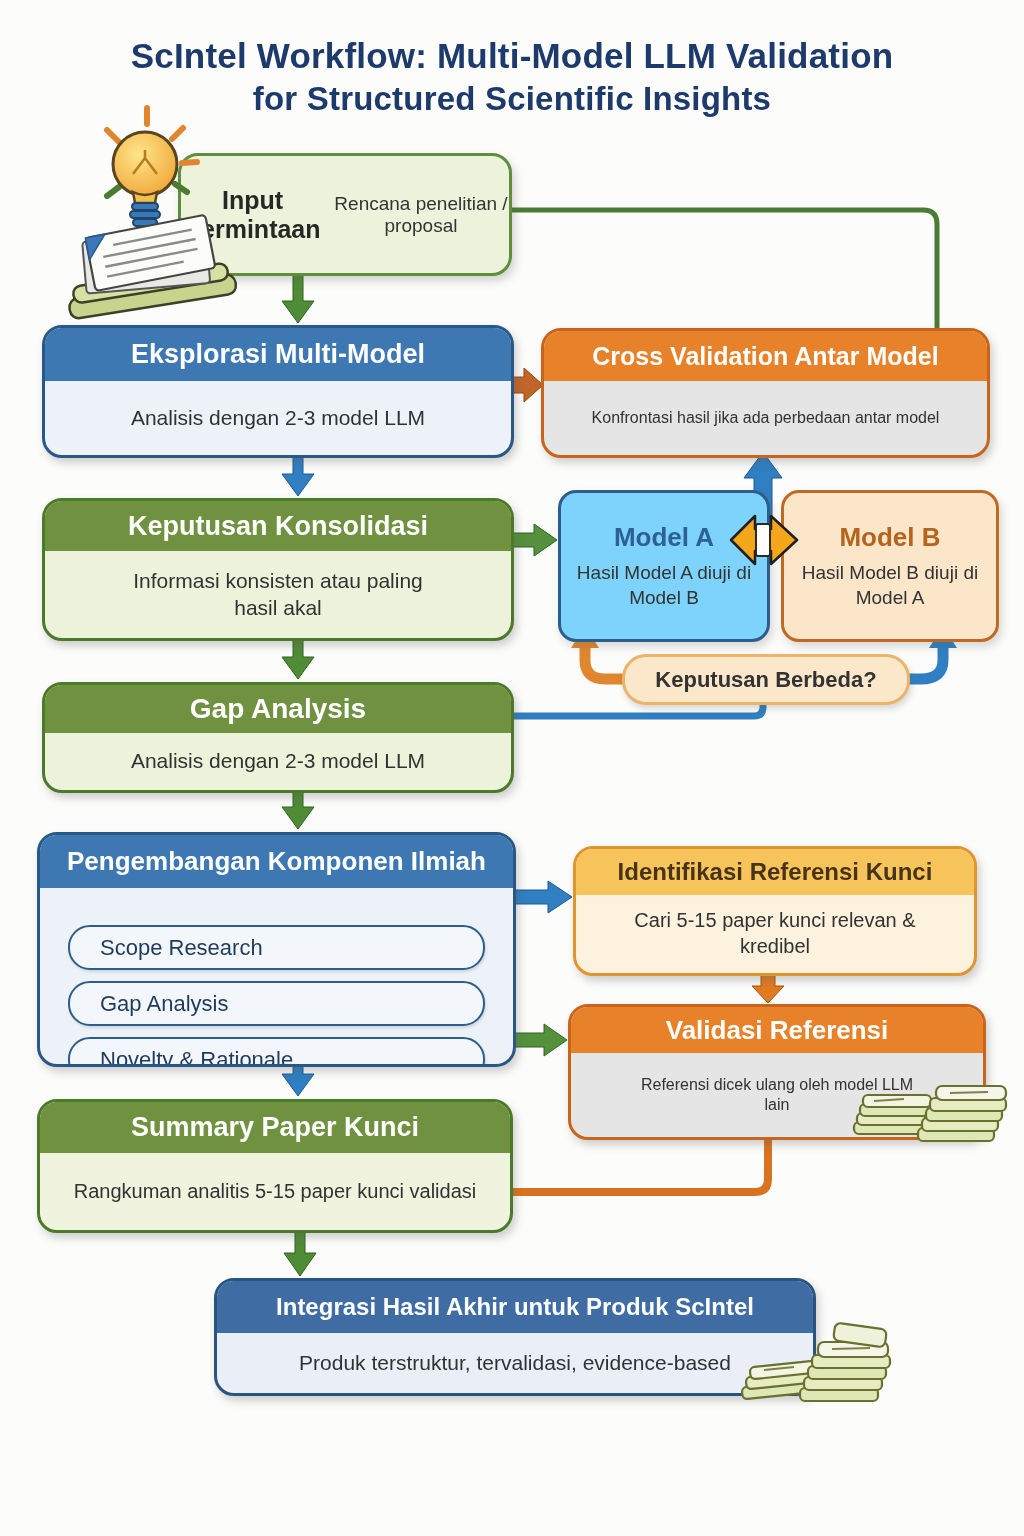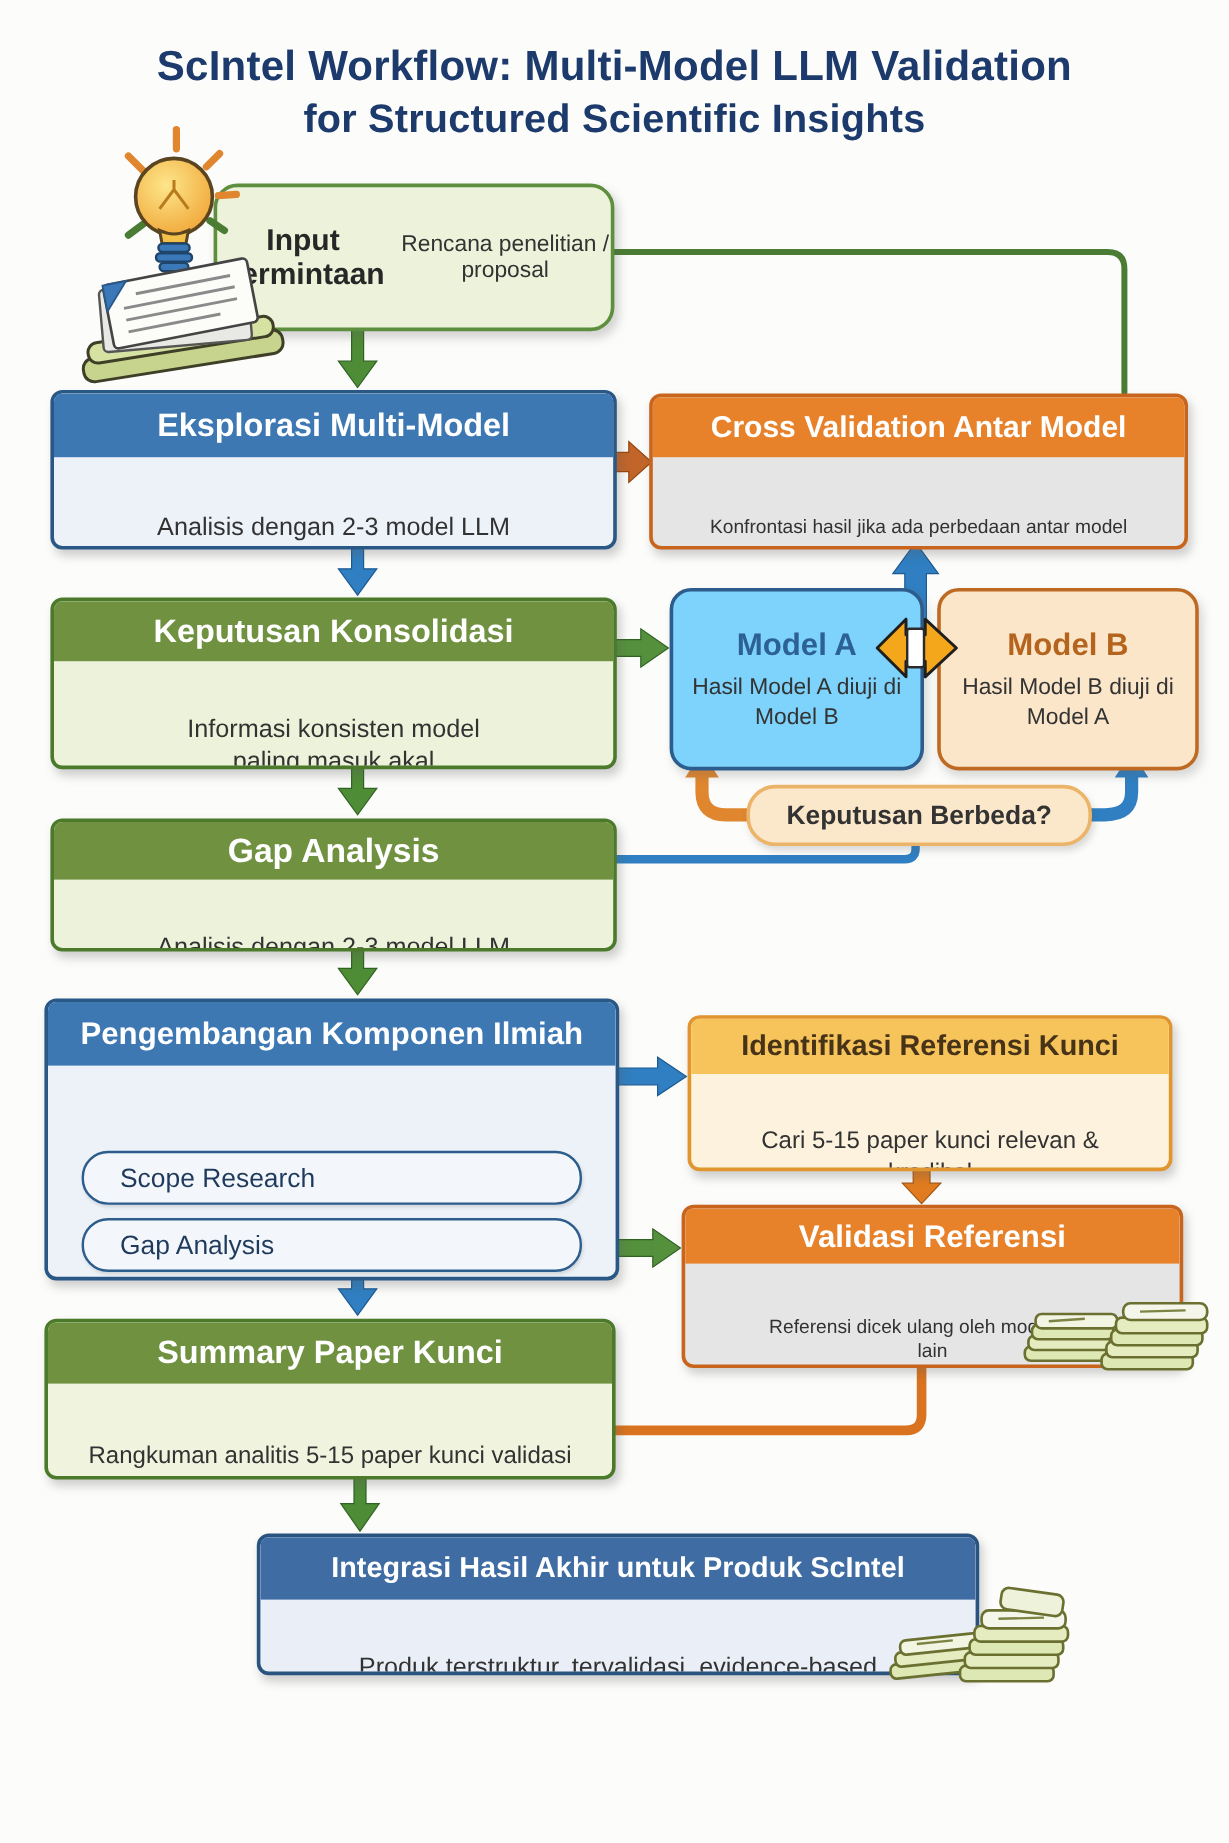--- a/index.html
+++ b/index.html
@@ -6,22 +6,22 @@
   body{width:1024px;height:1536px;background:#fcfcfb;position:relative;overflow:hidden;
        font-family:"Liberation Sans", sans-serif;}
   .stage{position:absolute;inset:0;width:1024px;height:1536px;}
   svg.layer{position:absolute;left:0;top:0;pointer-events:none;}
   .z1{z-index:1}.z3{z-index:3}
 
   .title-line{position:absolute;width:100%;text-align:center;font-weight:bold;color:#1c3a6b;letter-spacing:.2px;}
   .t1{top:36px;font-size:35px;}
   .t2{top:80px;font-size:33px;}
 
-  .box{position:absolute;border-radius:10px;border:3px solid #2a5886;overflow:hidden;
-       display:flex;flex-direction:column;box-shadow:3px 5px 8px rgba(90,90,90,.28);background:#edf2f9;z-index:2;gap:44px;}
+  .box{position:absolute;border-radius:20px;border:3px solid #2a5886;overflow:hidden;
+       display:flex;flex-direction:column;box-shadow:3px 5px 8px rgba(90,90,90,.28);background:#edf2f9;z-index:2;}
   .hdr{display:flex;align-items:center;justify-content:center;color:#fff;font-weight:bold;flex:0 0 auto;}
   .bdy{flex:1;display:flex;align-items:center;justify-content:center;text-align:center;
        color:#323232;line-height:1.28;padding:0 16px;}
   .blue  {border-color:#2a5886;background:#edf2f9}
   .blue  .hdr{background:#3d78b2}
   .blue2 {border-color:#2a5480;background:#e9eef7}
   .blue2 .hdr{background:#3e6ca3}
   .green {border-color:#4c7a2b;background:#edf2da}
   .green .hdr{background:#6f9140}
   .orange{border-color:#c8641c;background:#e5e5e5}
@@ -101,21 +101,21 @@
   </div>
 
   <div class="box orange" style="left:541px;top:328px;width:443px;height:124px">
     <div class="hdr" style="height:50px;font-size:25px">Cross Validation Antar Model</div>
     <div class="bdy" style="font-size:16px">Konfrontasi hasil jika ada perbedaan antar model</div>
   </div>
 
   <div class="box green" style="left:42px;top:498px;width:466px;height:137px">
     <div class="hdr" style="height:50px;font-size:27px">Keputusan Konsolidasi</div>
     <div class="bdy" style="font-size:21px">
-        <span style="max-width:300px">Informasi konsisten model paling masuk akal</span>
+        <span style="max-width:300px">Informasi konsisten atau paling hasil akal</span>
       </div>
   </div>
 
   <div class="card card-a" style="left:558px;top:490px;width:190px;height:138px">
     <div class="cttl">Model A</div>
     <div class="cbdy">Hasil Model A diuji di Model B</div>
   </div>
 
   <div class="card card-b" style="left:781px;top:490px;width:196px;height:138px">
     <div class="cttl">Model B</div>
@@ -124,21 +124,21 @@
 
   <div class="qpill" style="left:622px;top:654px;width:282px;height:45px">Keputusan Berbeda?</div>
 
   <div class="box green" style="left:42px;top:682px;width:466px;height:105px">
     <div class="hdr" style="height:48px;font-size:28px">Gap Analysis</div>
     <div class="bdy" style="font-size:21px">Analisis dengan 2-3 model LLM</div>
   </div>
 
   <div class="box blue" style="left:37px;top:832px;width:473px;height:229px">
     <div class="hdr" style="height:53px;font-size:26px">Pengembangan Komponen Ilmiah</div>
-    <div style="flex:1;padding-top:27px">
+    <div style="flex:1;padding-top:37px">
       <div class="ipill">Scope Research</div>
       <div class="ipill">Gap Analysis</div>
       <div class="ipill">Novelty &amp; Rationale</div>
     </div>
   </div>
 
   <div class="box orange light" style="left:573px;top:846px;width:398px;height:124px">
     <div class="hdr" style="height:46px;font-size:24px">Identifikasi Referensi Kunci</div>
     <div class="bdy" style="font-size:20px">
         <span style="max-width:330px">Cari 5-15 paper kunci relevan &amp; kredibel</span>

